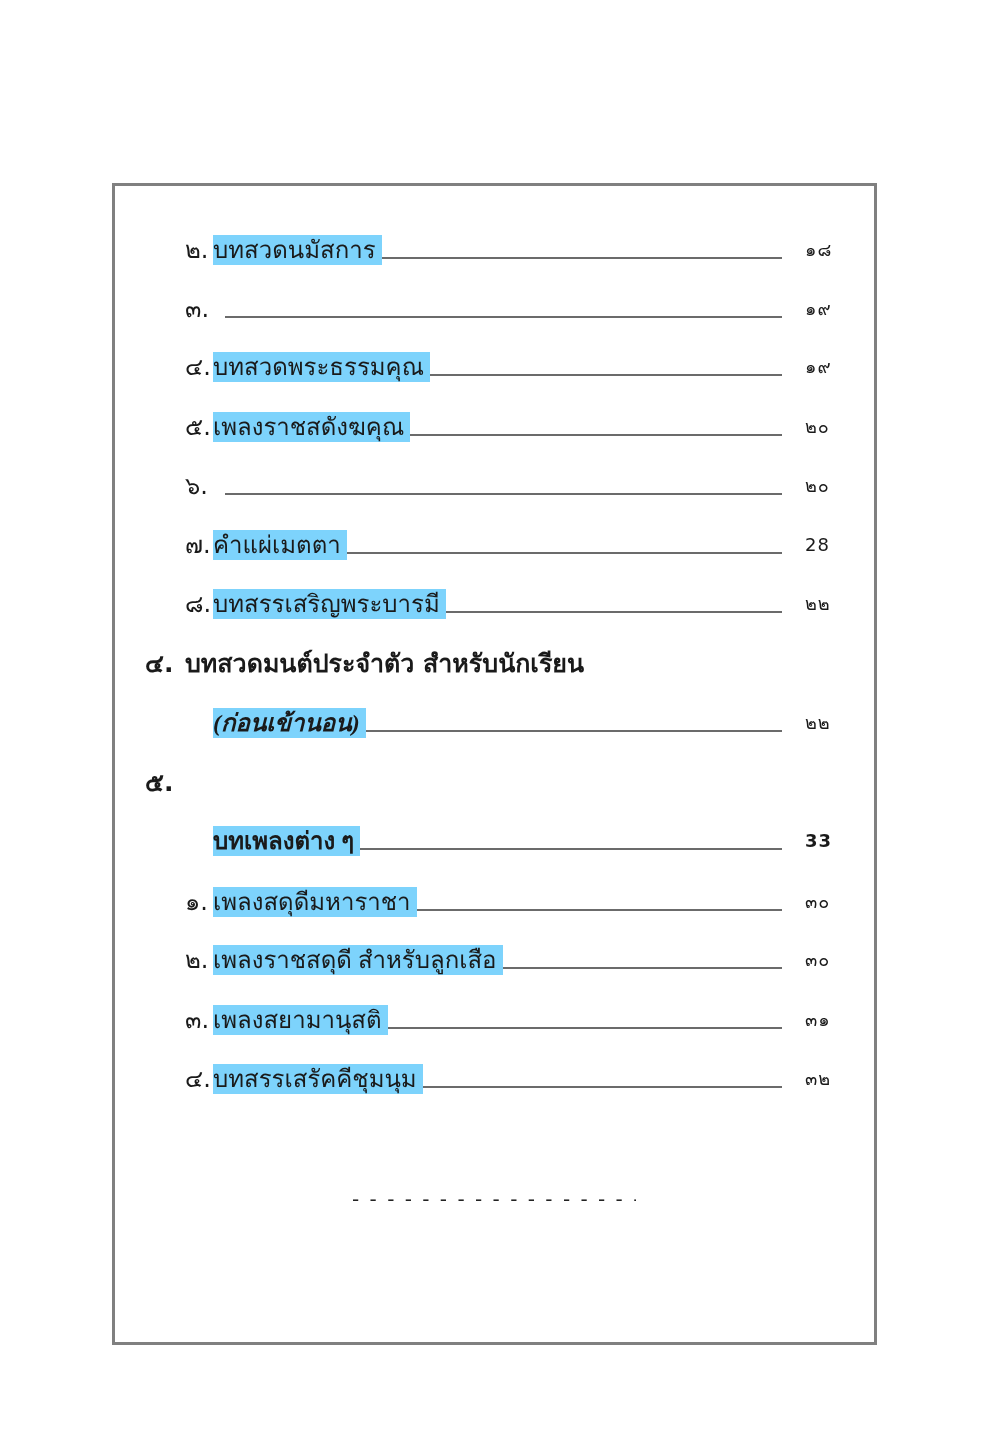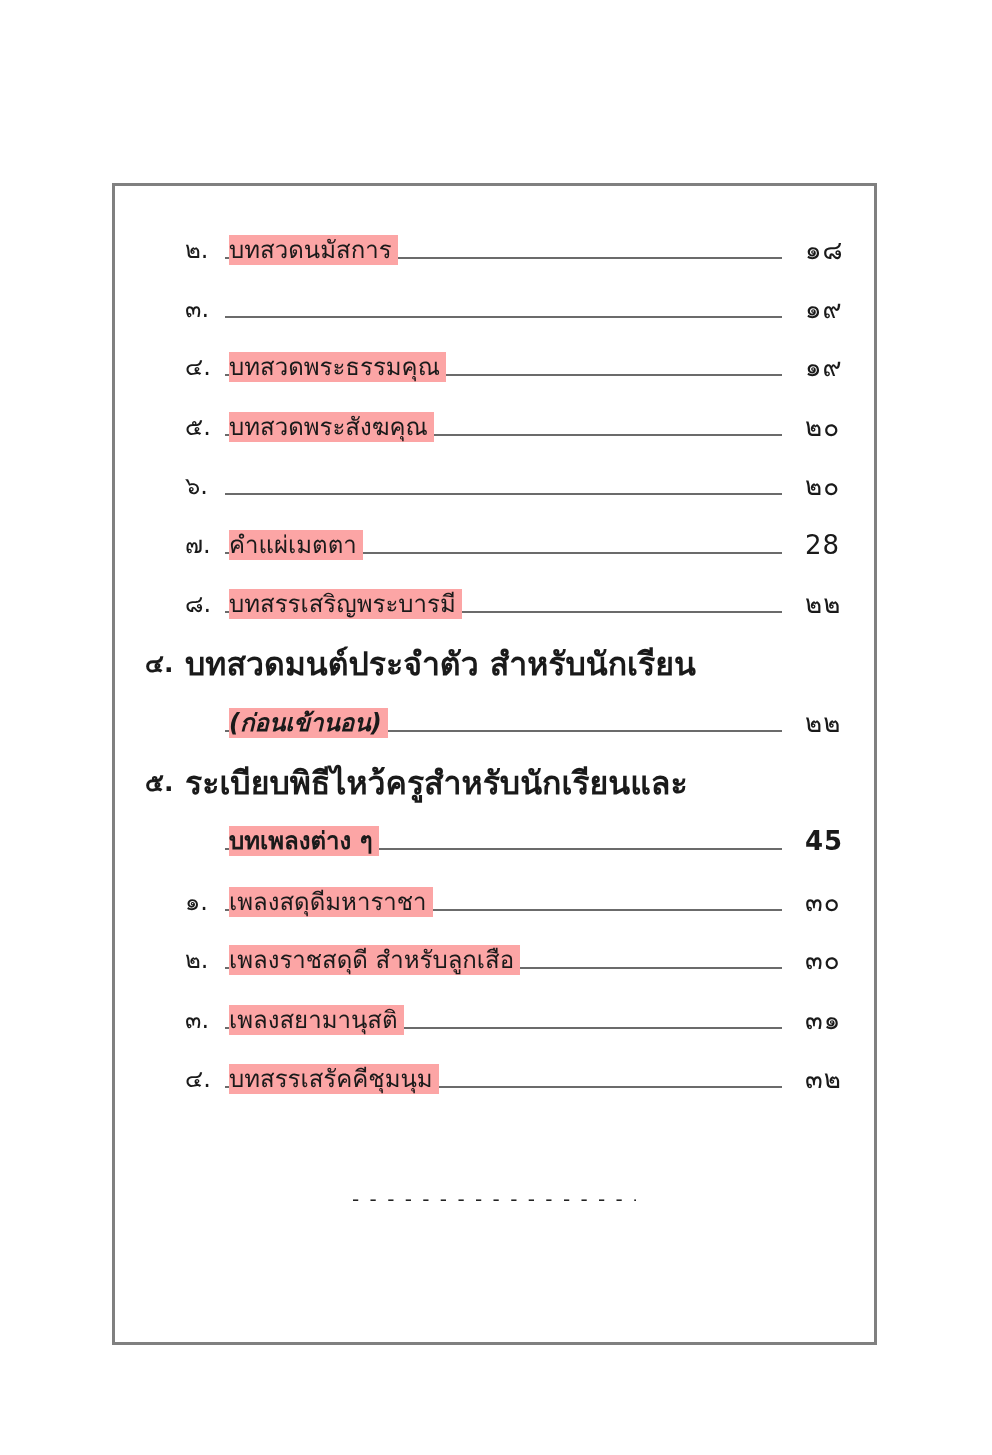--- a/index.html
+++ b/index.html
@@ -2,29 +2,29 @@
 <html><head>
 <meta charset="utf-8">
 <style>
   html, body { margin: 0; padding: 0; background: #ffffff; }
   body { width: 992px; height: 1455px; position: relative; overflow: hidden;
          font-family: "DejaVu Sans", sans-serif; color: #1a1a1a; }
   .frame { position: absolute; left: 112px; top: 183px; width: 759px; height: 1156px;
            border: 3px solid #808080; box-sizing: content-box; }
   .row { position: absolute; left: 0; width: 992px; height: 40px; }
   .num { position: absolute; left: 185px; bottom: 0; font-size: 24px; line-height: 30px; }
-  .label { position: absolute; left: 229px; bottom: 0; font-size: 24px; line-height: 30px;
-           white-space: nowrap; background: #fca5a5; padding-right: 6px; z-index: 2; }
+  .label { position: absolute; left: 213px; bottom: 0; font-size: 24px; line-height: 30px;
+           white-space: nowrap; background: #7dd3fc; padding-right: 6px; z-index: 2; font-family: Liberation Serif, serif; }
   .leader { position: absolute; left: 225px; right: 210px; bottom: 6px; height: 0;
             border-bottom: 2px solid #6b6b6b; z-index: 1; }
-  .page { position: absolute; left: 805px; bottom: 0; font-size: 26px; line-height: 30px;
+  .page { position: absolute; left: 805px; bottom: 0; font-size: 18px; line-height: 30px;
           letter-spacing: 1px; }
   .heading .hnum { position: absolute; left: 145px; bottom: 0; font-size: 25px; font-weight: bold;
                    line-height: 30px; }
-  .heading .htext { position: absolute; left: 185px; bottom: 0; font-size: 32px; font-weight: bold;
+  .heading .htext { position: absolute; left: 185px; bottom: 0; font-size: 25px; font-weight: bold;
                     line-height: 30px; white-space: nowrap; }
   .bold { font-weight: bold; }
   .italic { font-style: italic; }
   .dashes { position: absolute; left: 352px; top: 1192px; width: 284px; height: 14px;
             font-size: 20px; line-height: 14px; letter-spacing: 2px; color: #222;
             white-space: nowrap; overflow: hidden; }
 </style>
 </head>
 <body>
 
@@ -43,21 +43,21 @@
 </div>
 <div class="row" style="top:342px">
   <span class="num">๔.</span>
   <span class="leader"></span>
   <span class="label">บทสวดพระธรรมคุณ</span>
   <span class="page">๑๙</span>
 </div>
 <div class="row" style="top:402px">
   <span class="num">๕.</span>
   <span class="leader"></span>
-  <span class="label">บทสวดพระสังฆคุณ</span>
+  <span class="label">เพลงราชสดังฆคุณ</span>
   <span class="page">๒๐</span>
 </div>
 <div class="row" style="top:461px">
   <span class="num">๖.</span>
   <span class="leader"></span>
   <span class="page">๒๐</span>
 </div>
 <div class="row" style="top:520px">
   <span class="num">๗.</span>
   <span class="leader"></span>
@@ -76,26 +76,25 @@
   <span class="htext">บทสวดมนต์ประจำตัว สำหรับนักเรียน</span>
 </div>
 <div class="row" style="top:698px">
   <span class="leader"></span>
   <span class="label bold italic">(ก่อนเข้านอน)</span>
   <span class="page">๒๒</span>
 </div>
 
 <div class="row heading" style="top:758px">
   <span class="hnum">๕.</span>
-  <span class="htext">ระเบียบพิธีไหว้ครูสำหรับนักเรียนและ</span>
 </div>
 <div class="row" style="top:816px">
   <span class="leader"></span>
   <span class="label bold">บทเพลงต่าง ๆ</span>
-  <span class="page bold">45</span>
+  <span class="page bold">33</span>
 </div>
 
 <div class="row" style="top:877px">
   <span class="num">๑.</span>
   <span class="leader"></span>
   <span class="label">เพลงสดุดีมหาราชา</span>
   <span class="page">๓๐</span>
 </div>
 <div class="row" style="top:935px">
   <span class="num">๒.</span>

